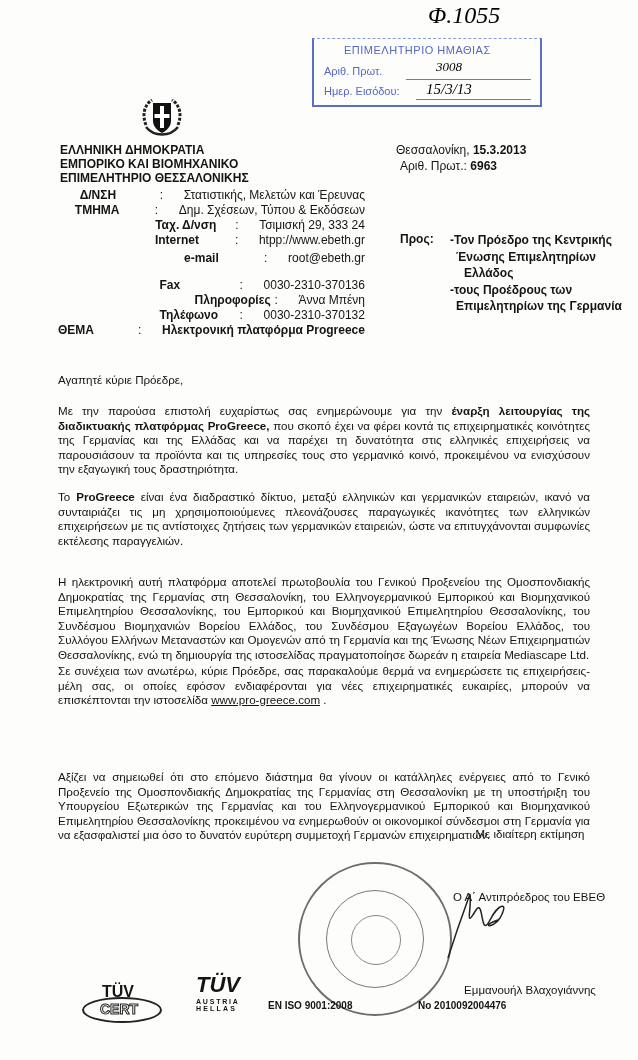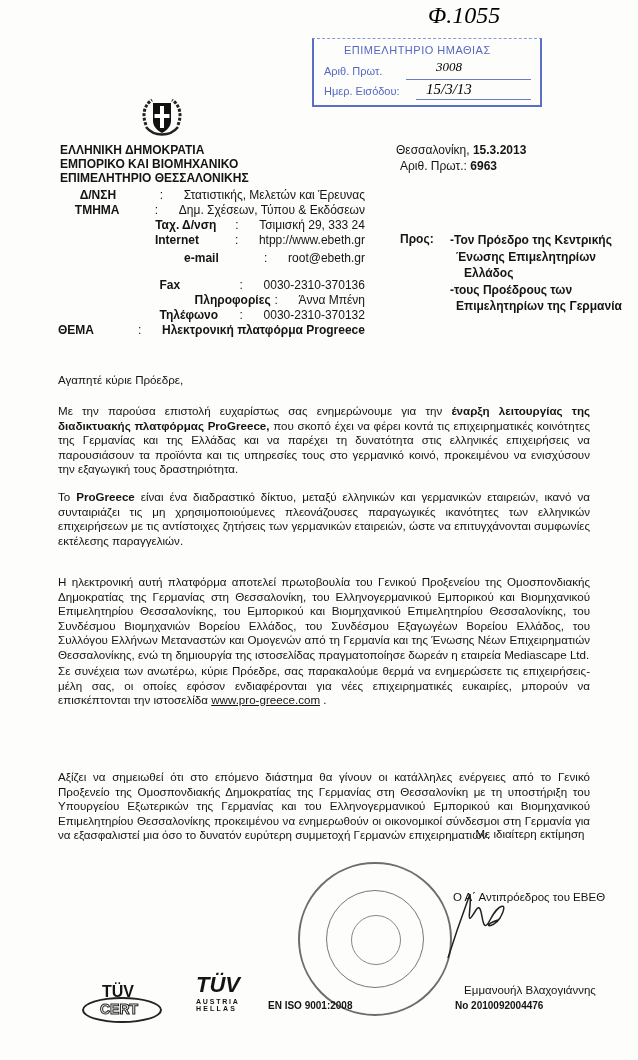--- a/index.html
+++ b/index.html
@@ -169,13 +169,13 @@
   <div style="position:absolute; left:0; top:12px; width:76px; height:22px; border:2px solid #222; border-radius:50%;"></div>
   <div style="position:absolute; left:20px; top:-2px; font-weight:bold; font-size:16px;">TÜV</div>
   <div style="position:absolute; left:18px; top:16px; font-size:14px; font-weight:bold; color:#fff; -webkit-text-stroke:1px #222;">CERT</div>
 </div>
 <div class="abs" style="left:196px; top:972px; width:50px; text-align:left;">
   <div style="font-size:22px; font-weight:bold; font-style:italic;">TÜV</div>
   <div style="font-size:7px; font-weight:bold; letter-spacing:1.8px;">AUSTRIA</div>
   <div style="font-size:7px; font-weight:bold; letter-spacing:2.2px;">HELLAS</div>
 </div>
 <div class="abs footer" style="left:268px;">EN ISO 9001:2008</div>
-<div class="abs footer" style="left:455px;">No 2010092004476</div>
+<div class="abs footer" style="left:418px;">No 2010092004476</div>
 
 </body></html>

